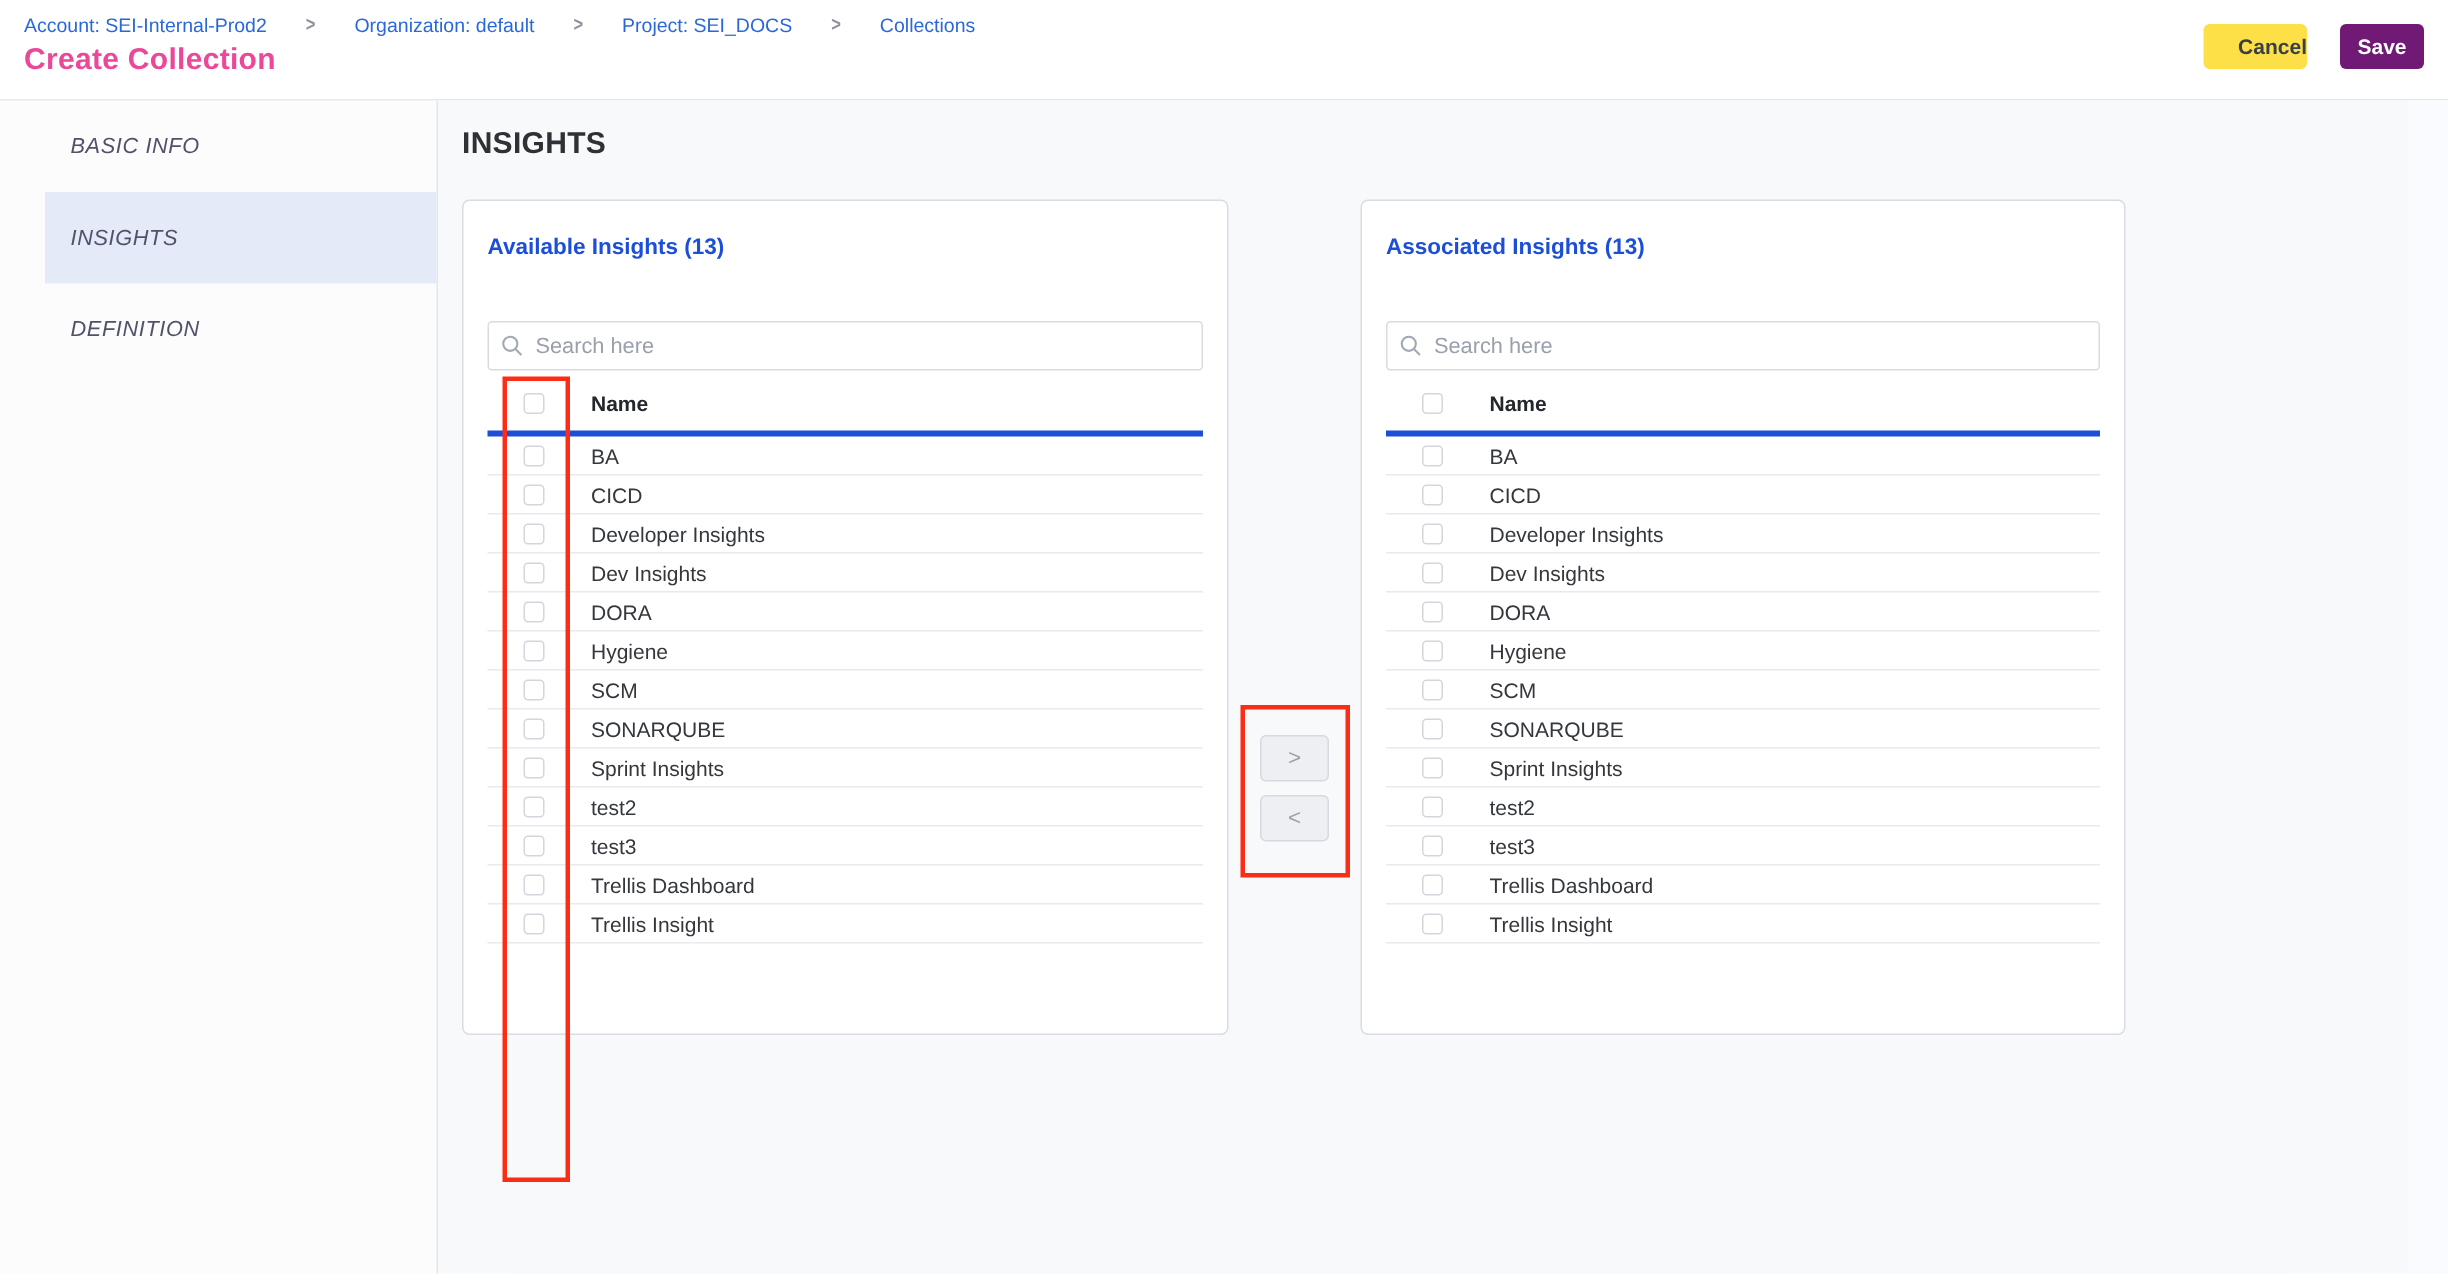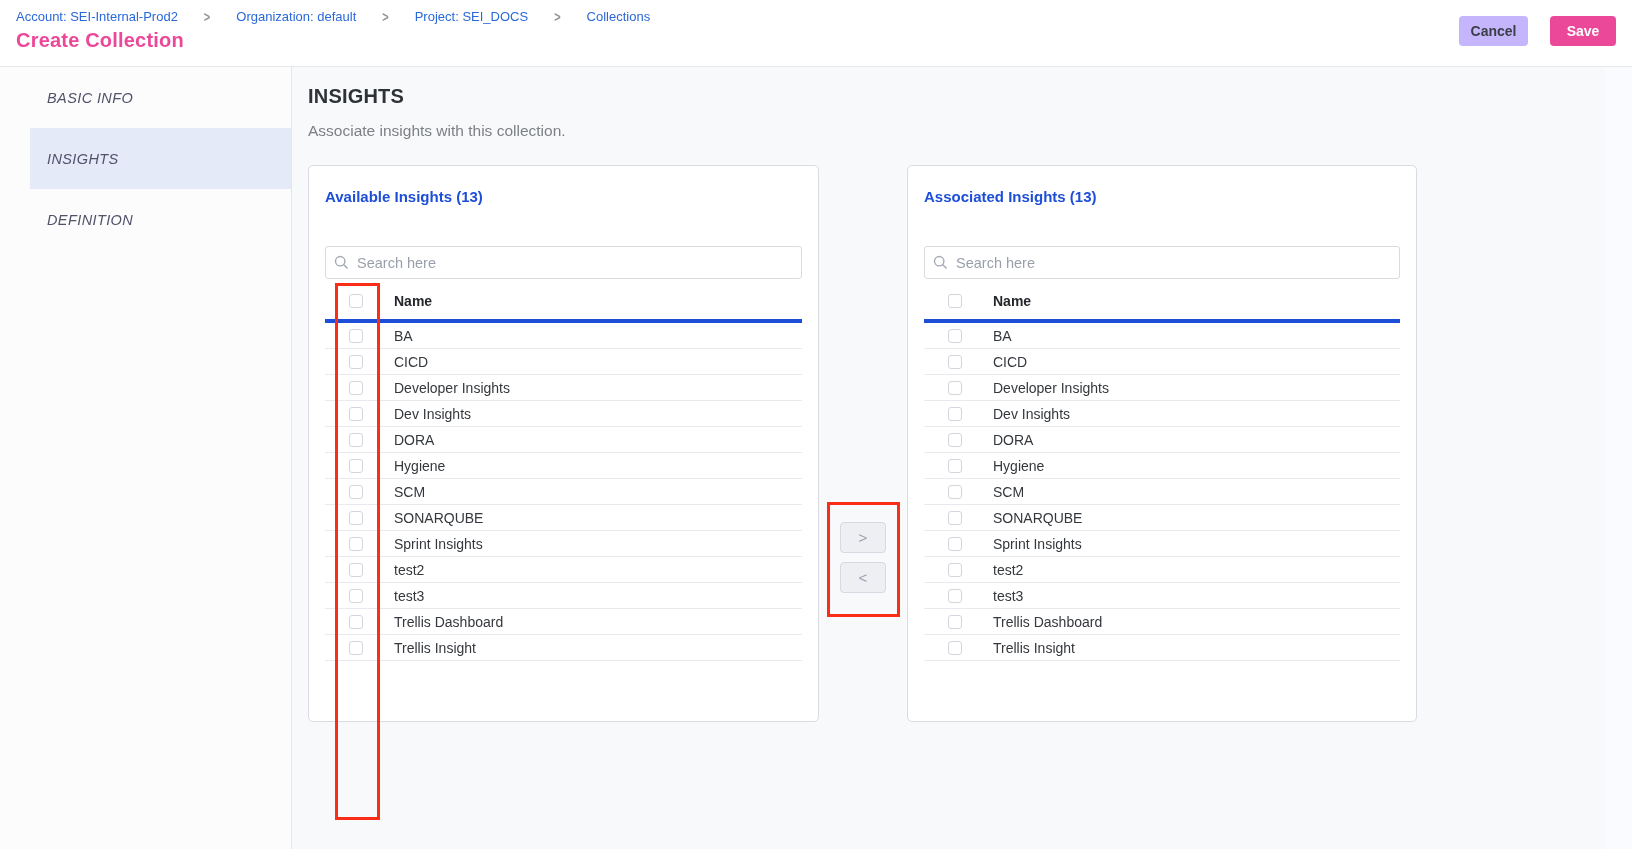--- a/index.html
+++ b/index.html
@@ -7,22 +7,22 @@
   body { font-family:"Liberation Sans", sans-serif; background:#ffffff; position:relative; color:#33373d; }
 
   
   .topbar { height:67px; background:#ffffff; border-bottom:1px solid #e6e8eb; padding:9px 16px 0 16px; position:relative; }
   .breadcrumb { font-size:13px; display:flex; align-items:center; gap:26px; }
   .breadcrumb a { color:#2a68d9; text-decoration:none; cursor:pointer; }
   .crumb-sep { color:#8e939b; font-size:11px; font-weight:700; transform:scaleY(1.25); }
   .page-title { margin-top:5px; font-size:20px; font-weight:700; color:#ec4899; letter-spacing:.2px; }
   .topbar-actions { position:absolute; top:16px; right:16px; display:flex; gap:22px; }
   .btn { height:30px; border:none; border-radius:4px; font-family:inherit; font-size:14px; font-weight:700; cursor:pointer; }
-  .btn-cancel { width:69px; background:#c4b5fd; color:#3a3e46; }
-  .btn-save { width:66px; background:#ec4899; color:#ffffff; }
+  .btn-cancel { width:69px; background:#fde047; color:#3a3e46;text-align:right; }
+  .btn-save { width:56px; background:#701a75; color:#ffffff; }
 
   
   .body { display:flex; height:782px; }
   .sidebar { width:292px; background:#fcfcfd; border-right:1px solid #e4e6ea; flex:none; }
   .side-item { height:61px; margin-left:30px; display:flex; align-items:center; padding-left:17px;
                font-size:14.5px; letter-spacing:.4px; color:#50526a; cursor:pointer;font-style:italic; }
   .side-item.active { background:#e4eaf8; }
 
   .content { flex:1; background:#f8f9fa; padding:18px 0 0 16px; position:relative; }
   .section-heading { font-size:20px; font-weight:600; color:#2e3135; letter-spacing:.2px; }
@@ -88,21 +88,20 @@
 <div class="body">
 
   <div class="sidebar">
     <div class="side-item">BASIC INFO</div>
     <div class="side-item active">INSIGHTS</div>
     <div class="side-item">DEFINITION</div>
   </div>
 
   <div class="content">
     <div class="section-heading">INSIGHTS</div>
-    <div class="section-subheading">Associate insights with this collection.</div>
 
     <div class="panels-row">
 
       <div class="panel left">
         <div class="panel-title">Available Insights (13)</div>
         <div class="search-wrap">
           <svg class="search-icon" viewBox="0 0 15 15">
             <circle cx="6.2" cy="6.2" r="4.7" fill="none" stroke="#a3a9b3" stroke-width="1.4"></circle>
             <line x1="9.8" y1="9.8" x2="13.6" y2="13.6" stroke="#a3a9b3" stroke-width="1.4"></line>
           </svg>

